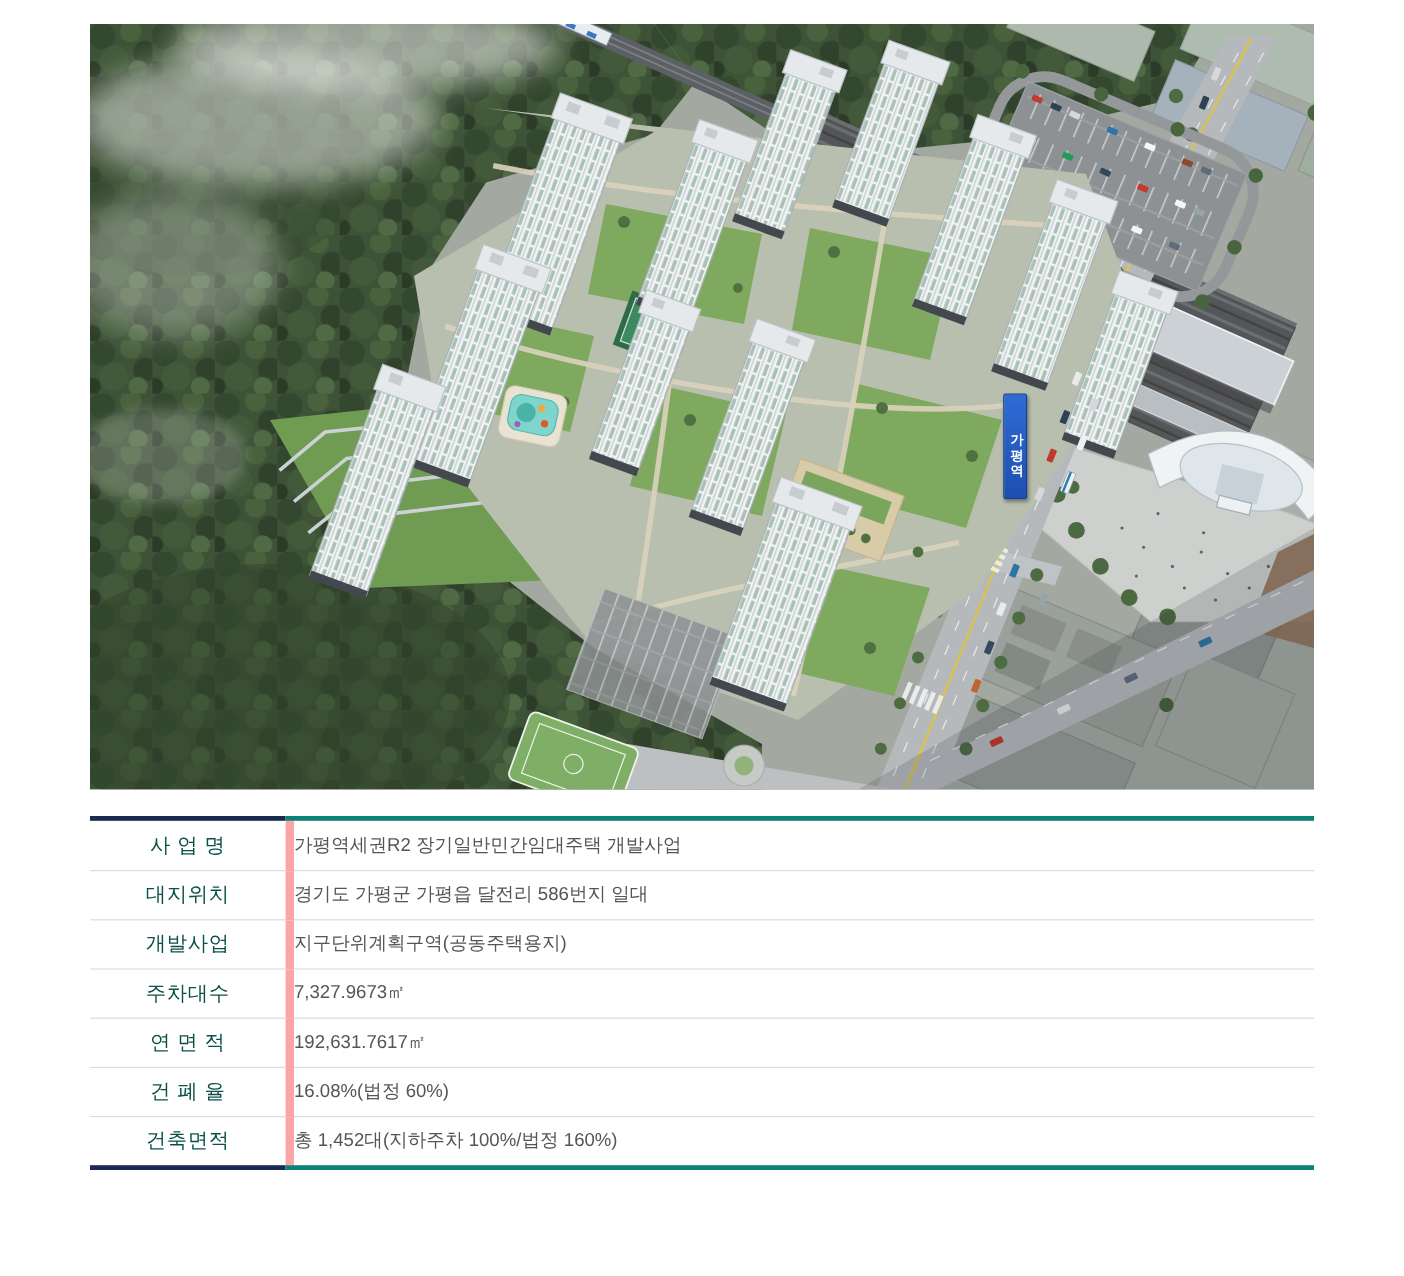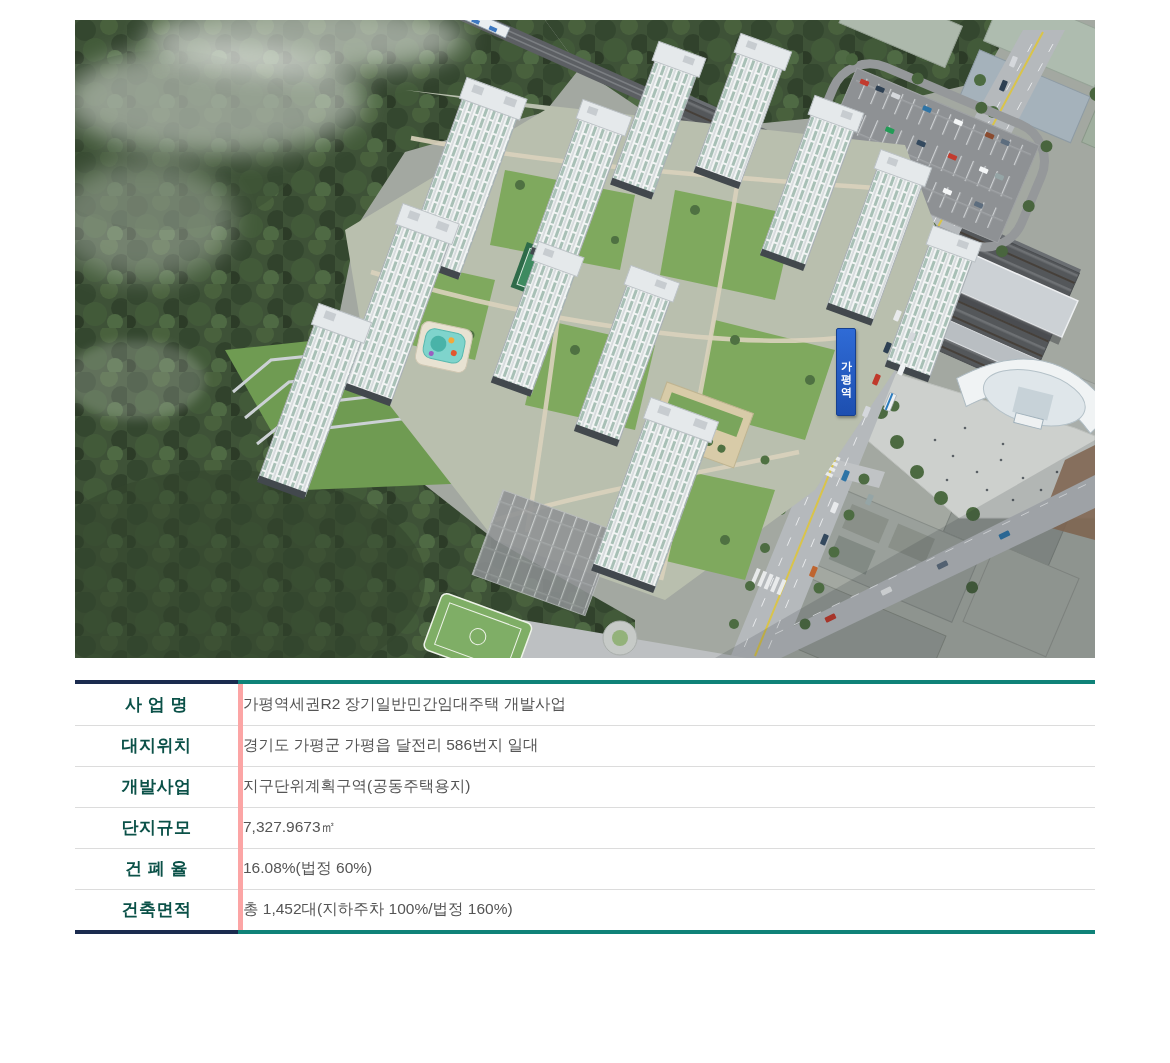--- a/index.html
+++ b/index.html
@@ -34,22 +34,22 @@
   .car{rx:1;}
   
   .info{position:absolute;left:75px;top:680px;width:1020px;}
   .bar{display:flex;height:4px;}
   .bar .navy{width:163px;background:#1b2b4f;}
   .bar .teal{flex:1;background:#0f8278;}
   table.spec{width:100%;border-collapse:collapse;table-layout:fixed;}
   table.spec tr{height:41px;border-bottom:1px solid #dcdcdc;}
   table.spec tr:last-child{border-bottom:none;}
   table.spec th{
-    width:163px;border-right:5px solid #fca5a5;
-    color:#0b5148;font-size:17px;font-weight:bold;text-align:center;
+    width:163px;border-right:7px solid #fca5a5;
+    color:#0b5148;font-size:17px;font-weight:normal;text-align:center;
     padding:0;letter-spacing:.5px;margin-top:44px;
   }
   table.spec td{
     color:#555555;font-size:15.5px;padding:0;
   }
 </style>
 </head>
 <body>
 
 <div class="hero">
@@ -505,22 +505,26 @@
       </tr>
       <tr>
         <th>대지위치</th>
         <td>경기도 가평군 가평읍 달전리 586번지 일대</td>
       </tr>
       <tr>
         <th>개발사업</th>
         <td>지구단위계획구역(공동주택용지)</td>
       </tr>
       <tr>
-        <th>단지규모</th>
+        <th>주차대수</th>
         <td>7,327.9673㎡</td>
+      </tr>
+      <tr>
+        <th>연 면 적</th>
+        <td>192,631.7617㎡</td>
       </tr>
       <tr>
         <th>건 폐 율</th>
         <td>16.08%(법정 60%)</td>
       </tr>
       <tr>
         <th>건축면적</th>
         <td>총 1,452대(지하주차 100%/법정 160%)</td>
       </tr>
     </tbody>

